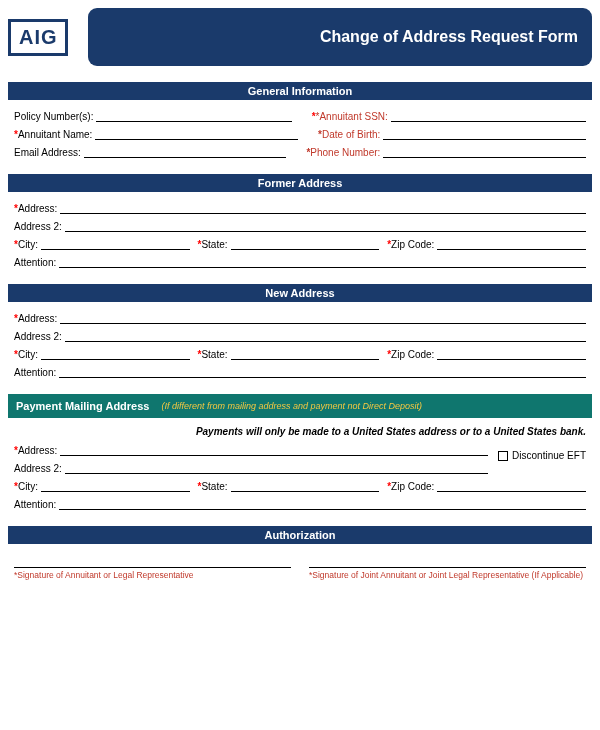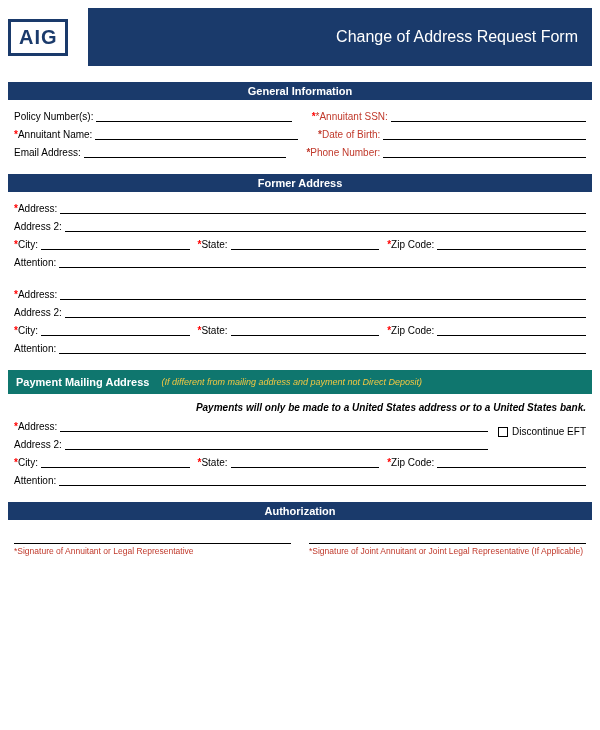--- a/index.html
+++ b/index.html
@@ -25,25 +25,26 @@
       font-weight: bold;
       color: #1a3a6b;
       letter-spacing: 1px;
       width: 60px;
       text-align: center;
     }
     .form-title {
       background-color: #1a3a6b;
       color: #fff;
       font-size: 16px;
-      font-weight: normal;
+      font-weight: bold;
       padding: 20px 14px;
       flex: 1;
       margin-left: 20px;
       text-align: right;
+      border-radius: 9px;
     }
     .section-header {
       background-color: #1a3a6b;
       color: #fff;
       text-align: center;
       font-weight: bold;
       font-size: 11px;
       padding: 3px 0;
       margin-bottom: 6px;
     }
@@ -201,20 +202,21 @@
       <div class="field-line" style="min-width:80px;"></div>
     </div>
     <div class="form-row">
       <span class="field-label">Attention:</span>
       <div class="field-line" style="min-width:320px;"></div>
     </div>
   </div>
 </div>
 
 <div class="section">
+  <div class="section-header">New Address</div>
   <div class="section-content">
     <div class="form-row">
       <span class="field-label"><span class="required">*</span>Address:</span>
       <div class="field-line" style="min-width:350px;"></div>
     </div>
     <div class="form-row">
       <span class="field-label">Address 2:</span>
       <div class="field-line" style="min-width:350px;"></div>
     </div>
     <div class="form-row">

